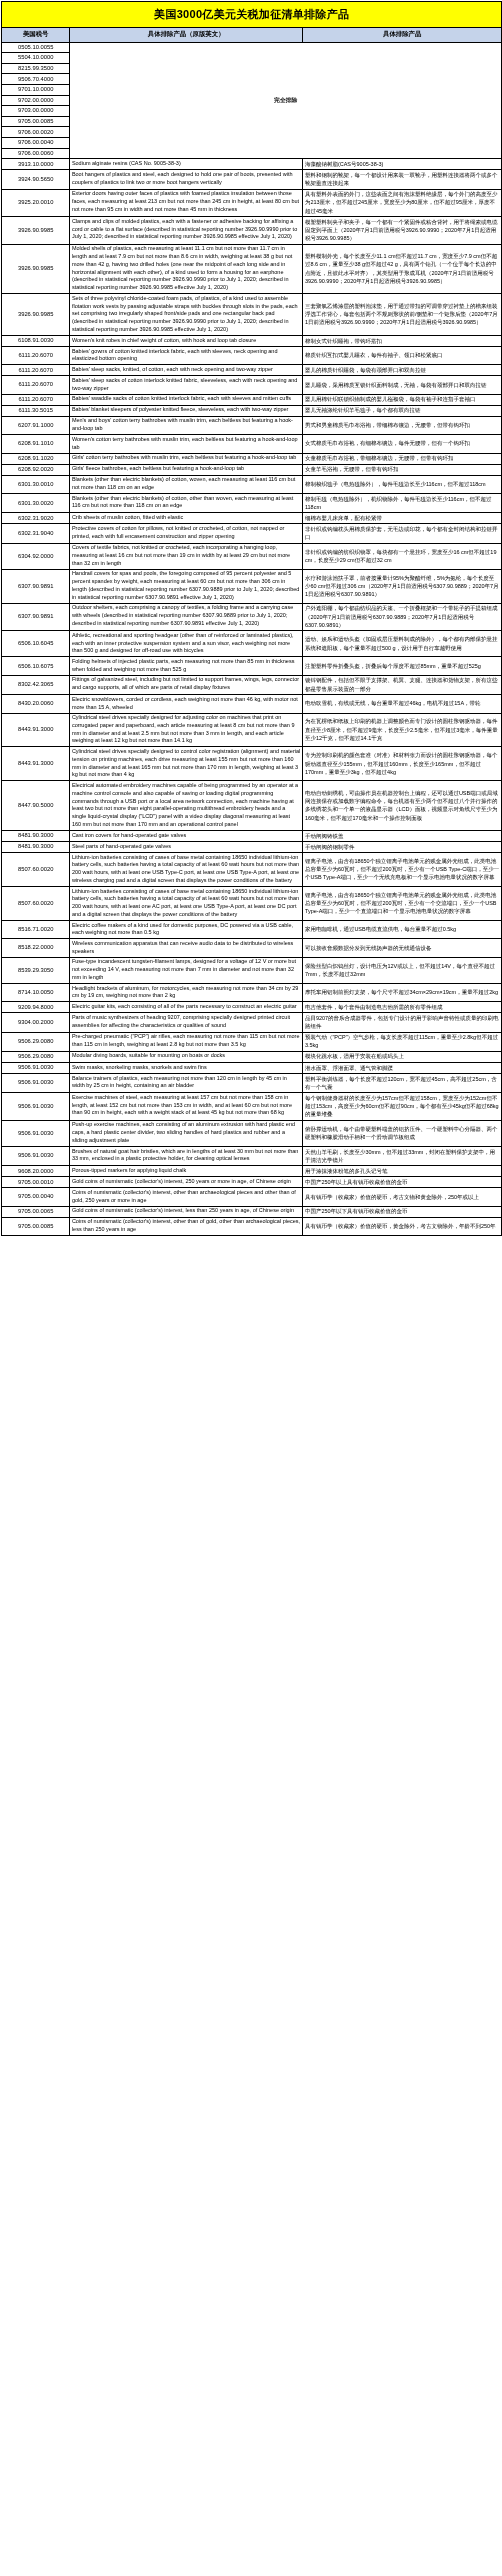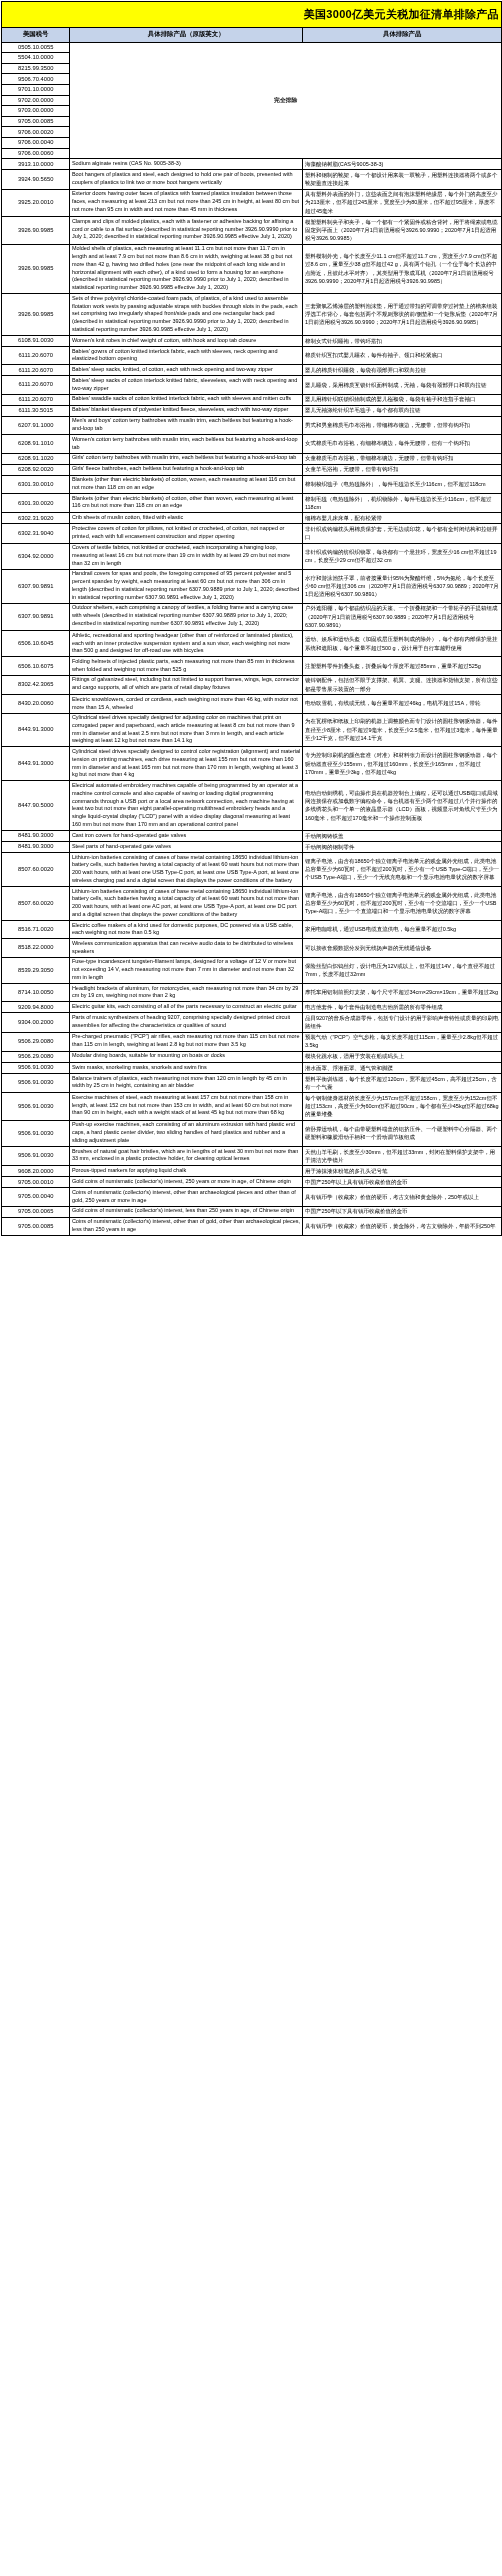--- a/index.html
+++ b/index.html
@@ -21,21 +21,21 @@
     table-layout: fixed;
     width: 500px;
     border: 0.6px solid #000;
   }
   table.grid col.c-code  { width: 68px; }
   table.grid col.c-en    { width: 233px; }
   table.grid col.c-zh    { width: 199px; }
 
   .title-cell {
     background: #ffff00;
-    text-align: right;
+    text-align: center;
     font-weight: bold;
     font-size: 11px;
     color: #000;
     padding: 4.6px 2.3px 5.2px 2.3px;
     border: 0.6px solid #000;
     letter-spacing: 0.3px;
     font-family: "Liberation Sans", "DejaVu Sans", sans-serif;
   }
   .hdr th {
     background: #c5d3ea;

